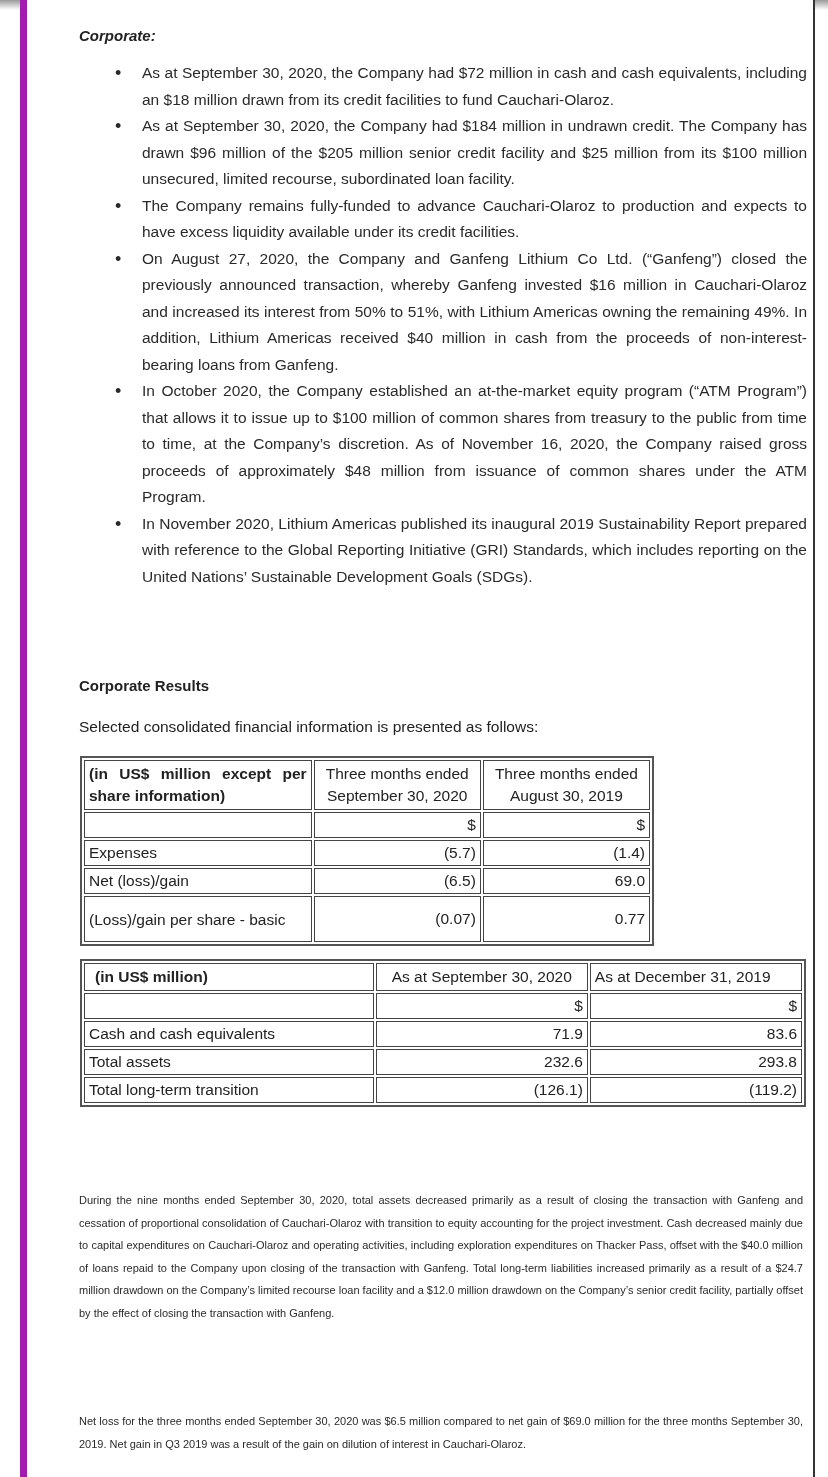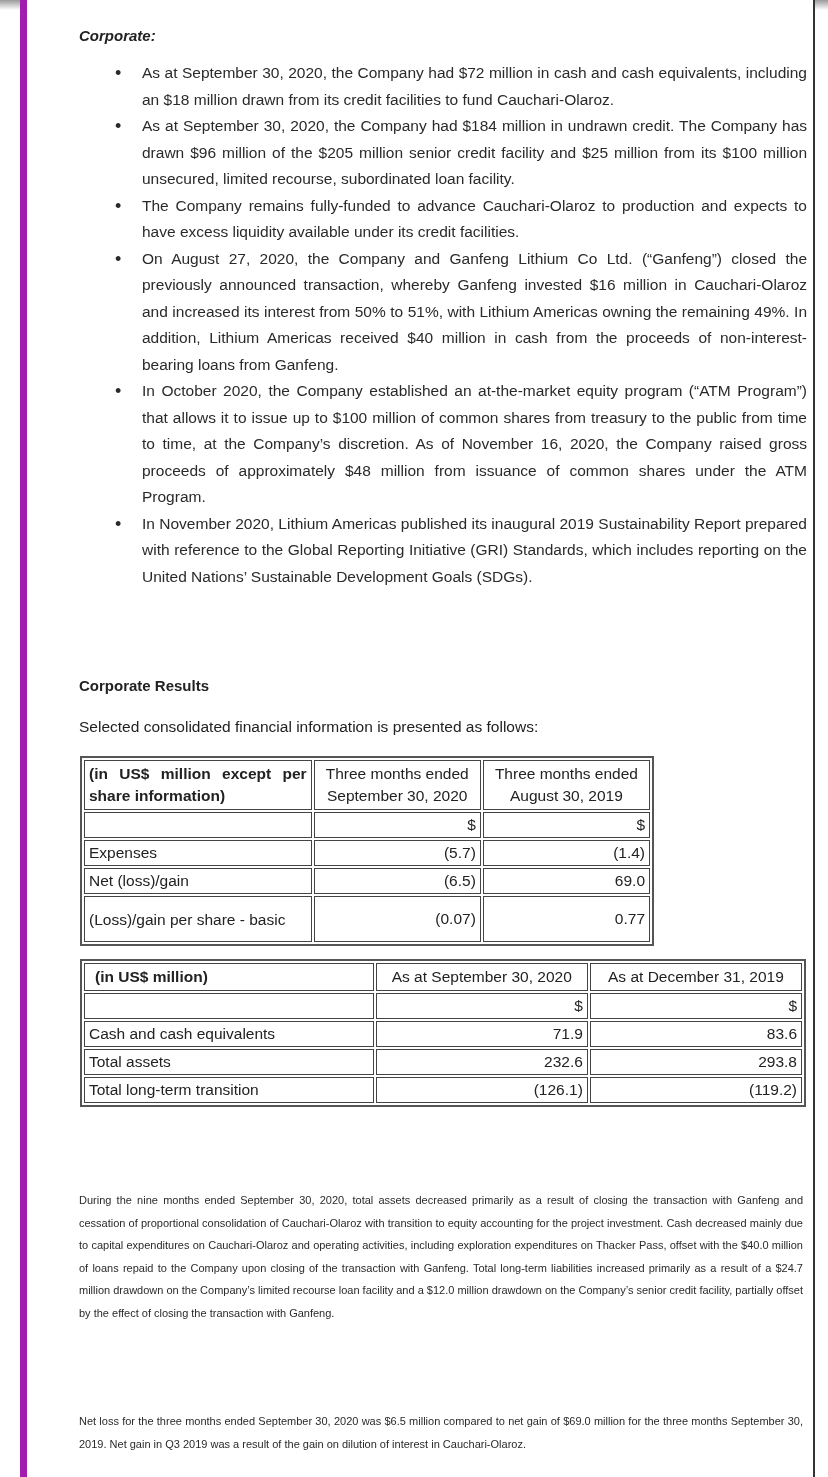--- a/index.html
+++ b/index.html
@@ -88,21 +88,21 @@
   <table class="fin" id="t2">
     <colgroup>
           <col style="width:284px">
           <col style="width:208px">
           <col style="width:208px">
         </colgroup>
     <tbody>
           <tr style="height:28px">
       <td class="hdr-bold" style="padding-left:10px">(in US$ million)</td>
       <td style="text-align:center">As at September 30, 2020</td>
-      <td style="text-align:center">As at December 31, 2019</td>
+      <td style="text-align:left">As at December 31, 2019</td>
     </tr>
     <tr style="height:26px">
       <td></td>
       <td class="num">$</td>
       <td class="num">$</td>
     </tr>
     <tr style="height:26px">
       <td>Cash and cash equivalents</td>
       <td class="num">71.9</td>
       <td class="num">83.6</td>

